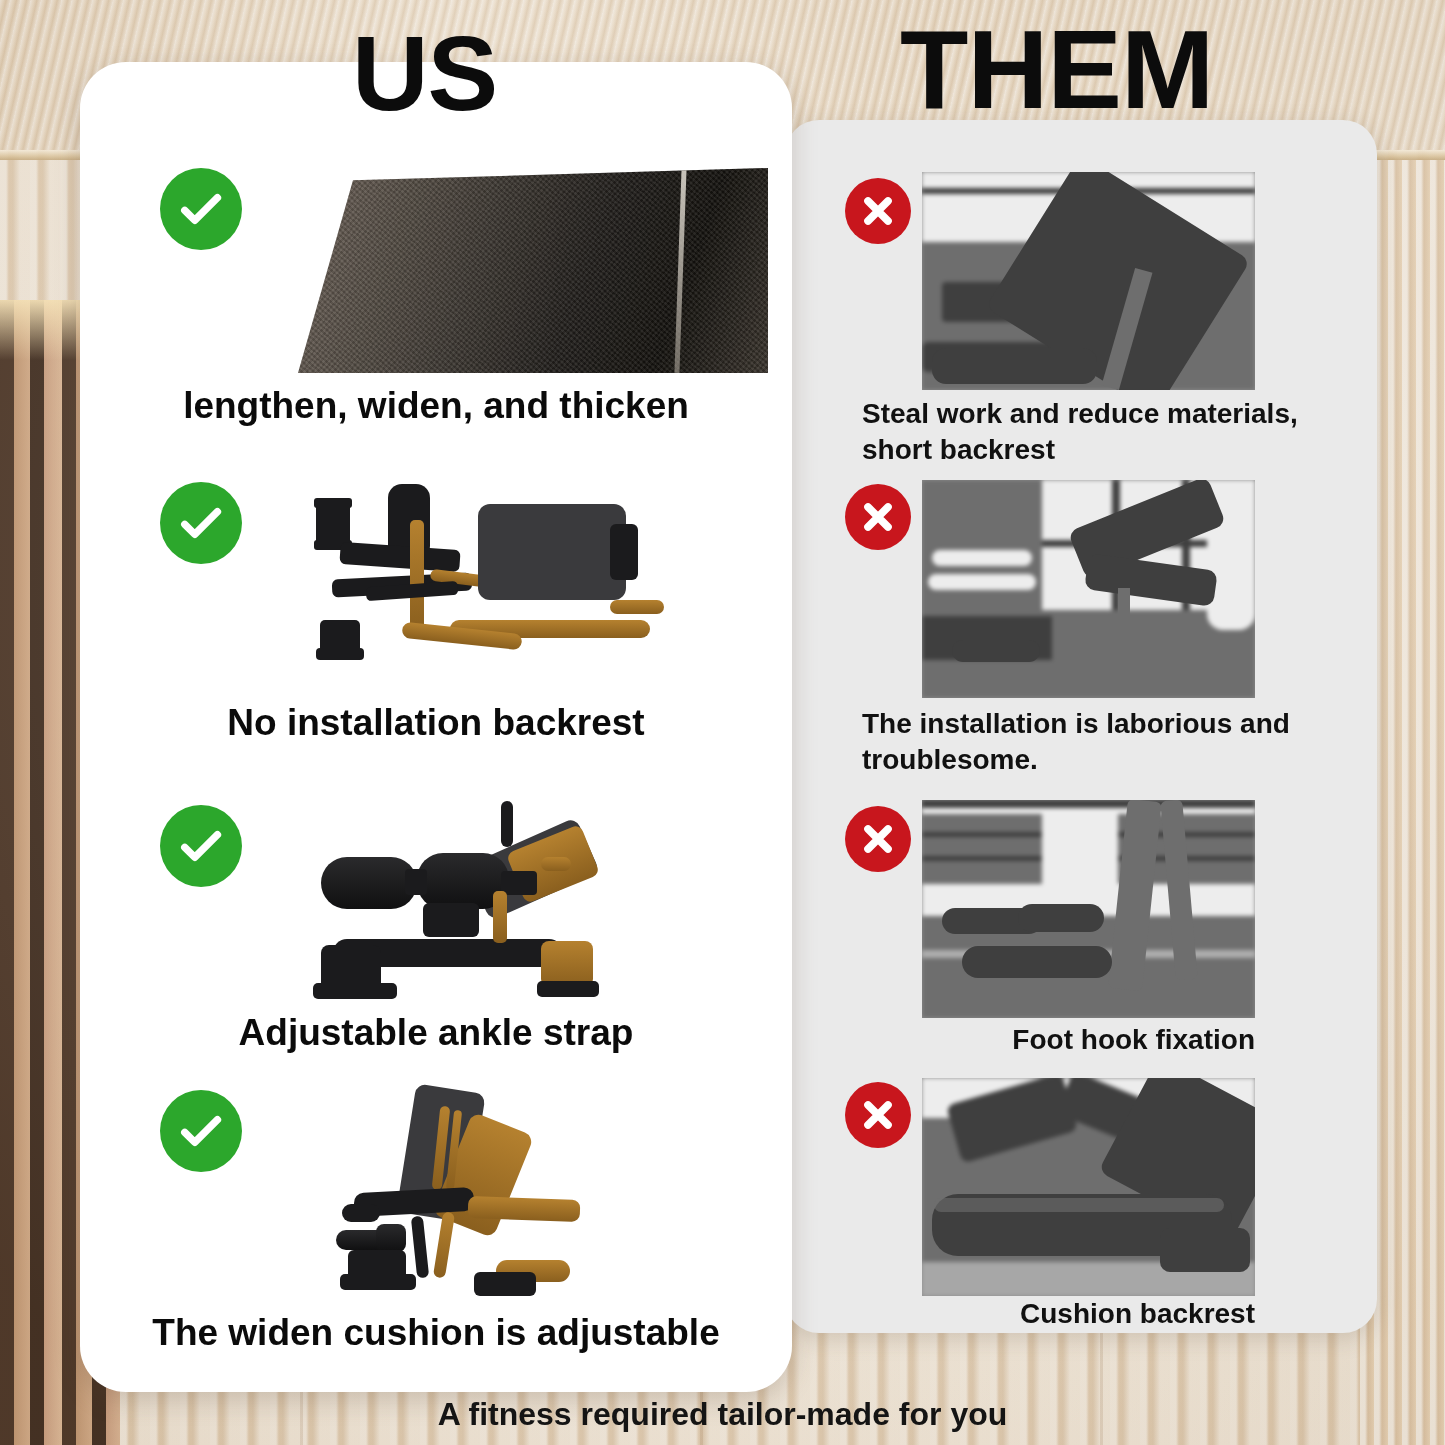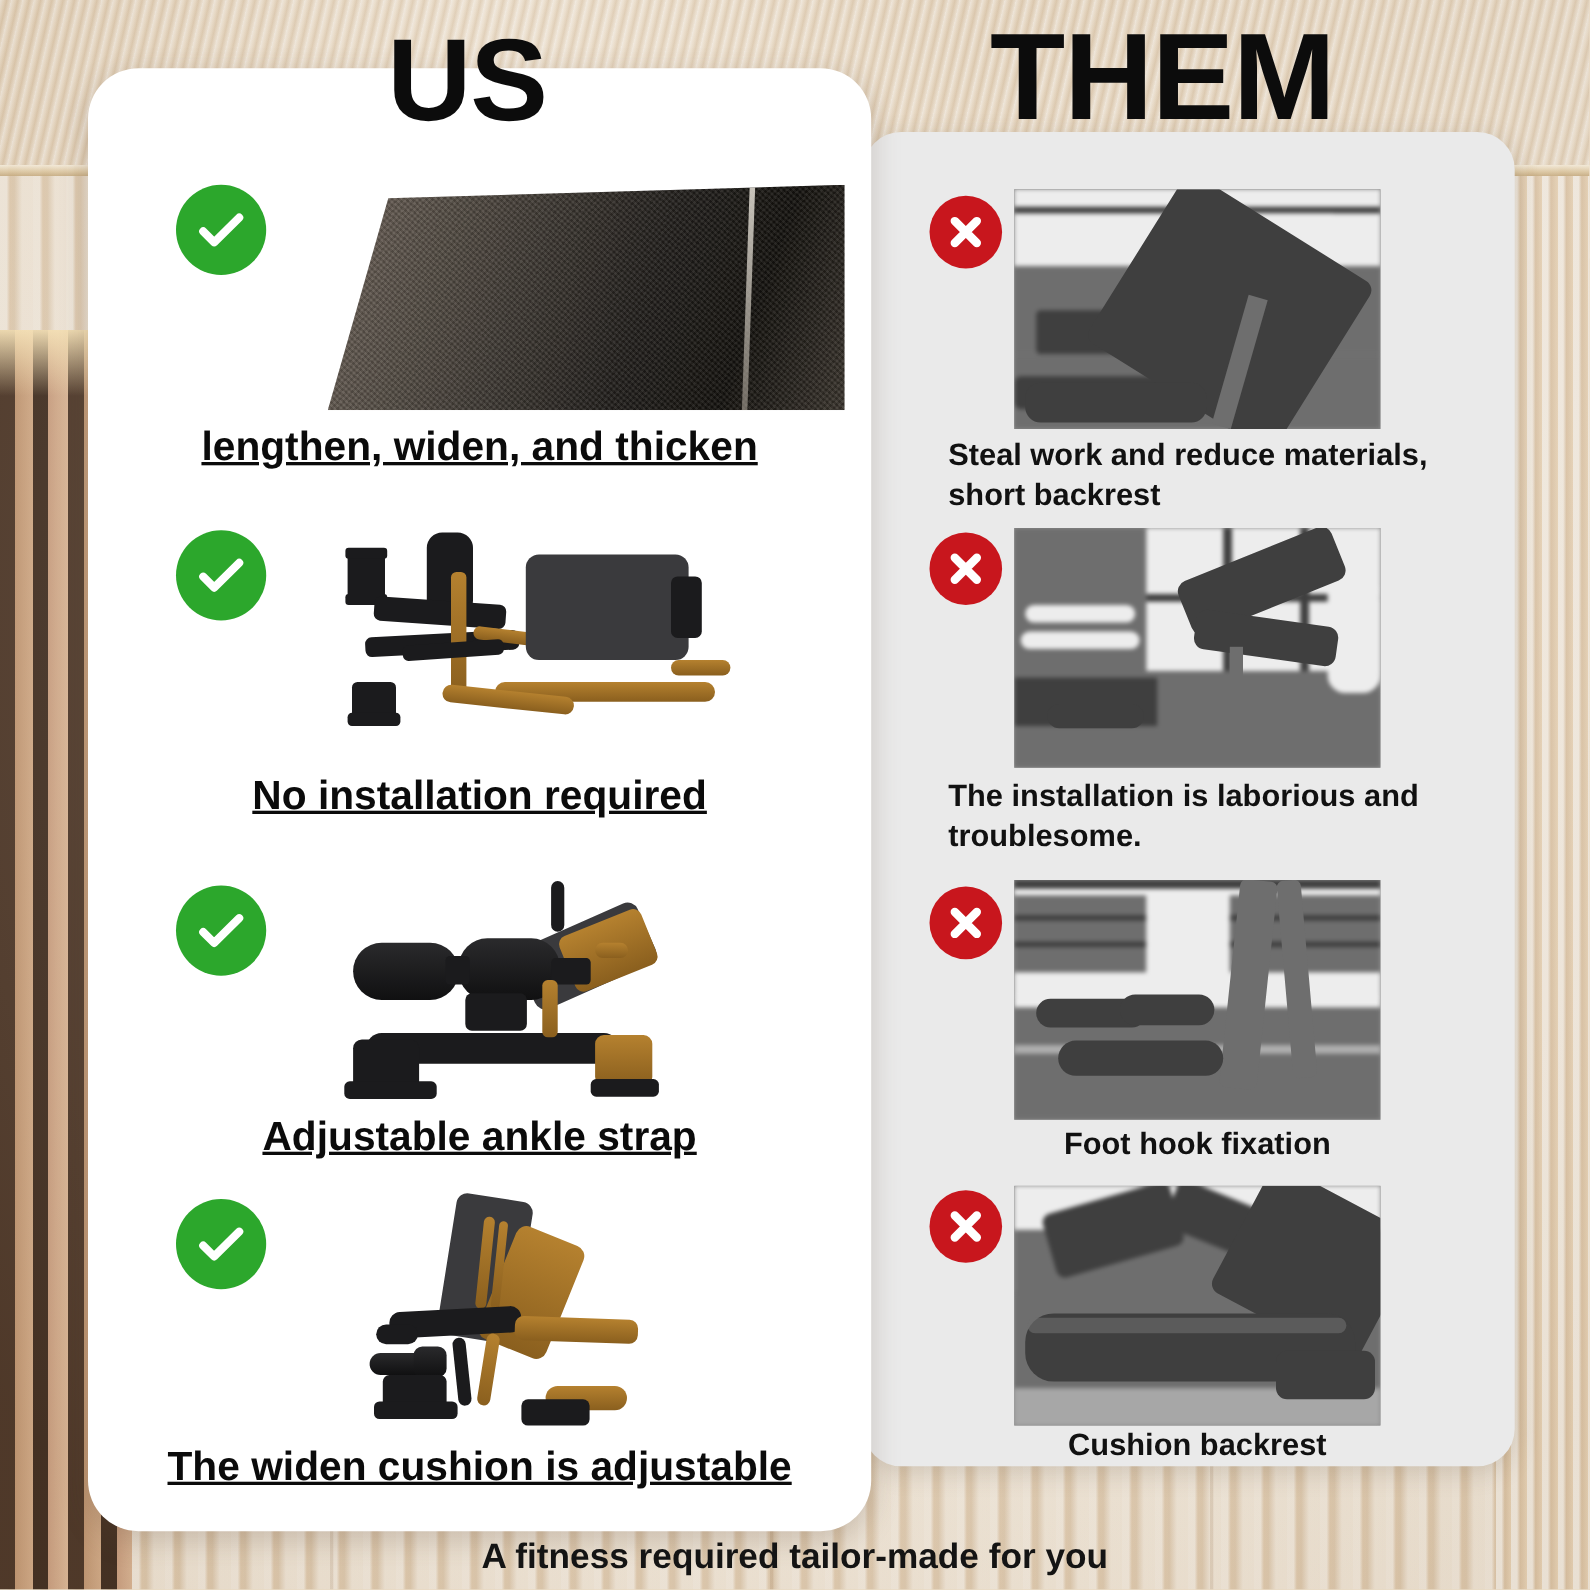--- a/index.html
+++ b/index.html
@@ -84,21 +84,21 @@
   #title-us{left:352px;top:20px;font-size:106px;}
   #title-them{left:900px;top:14px;font-size:112px;}
   .us-icon{
     position:absolute;width:82px;height:82px;border-radius:50%;
     background:#2ca72c;display:flex;align-items:center;justify-content:center;
   }
   .us-icon svg{width:52px;height:52px;display:block;}
   .us-img{position:absolute;overflow:hidden;}
   .us-cap{
     position:absolute;width:712px;text-align:center;
-    font-weight:bold;color:#0b0b0b;font-size:37px;line-height:1.15;text-decoration:underline;
+    font-weight:bold;color:#0b0b0b;font-size:37px;line-height:1.15;
   }
 
   
   .pad-leather{
     width:100%;height:100%;
     background:
       linear-gradient(95deg,rgba(255,255,255,.05),rgba(255,255,255,0) 60%),
       repeating-linear-gradient(41deg,rgba(255,255,255,.05) 0 2px,rgba(0,0,0,.10) 2px 4px),
       repeating-linear-gradient(131deg,rgba(255,255,255,.045) 0 2px,rgba(0,0,0,.09) 2px 4px),
       linear-gradient(110deg,#6f6257 0%,#4b443c 30%,#23201d 62%,#15130f 80%,#3b352e 100%);
@@ -122,21 +122,21 @@
     background:#c8161d;display:flex;align-items:center;justify-content:center;
   }
   .them-icon svg{width:40px;height:40px;display:block;}
   .them-img{
     position:absolute;overflow:hidden;background:#9a9a9a;
     filter:grayscale(100%);
   }
   .them-cap{
     position:absolute;font-weight:bold;color:#111;font-size:28px;line-height:1.3;
   }
-  .them-cap.center{text-align:center;}
+  .them-cap.center{text-align:right;}
   .them-cap.left{text-align:left;}
 
   
   .gym{position:relative;width:100%;height:100%;overflow:hidden;background:#8e8e8e;}
   .gd{position:absolute;background:#3f3f3f;}
   .gm{position:absolute;background:#6e6e6e;}
   .gl{position:absolute;background:#ededed;}
   .blurlayer{position:absolute;inset:0;filter:blur(2px);}
 
   
@@ -197,21 +197,21 @@
     <div class="bgrey" style="left:168px;top:24px;width:148px;height:96px;border-radius:12px"></div>
     <div class="bk" style="left:300px;top:44px;width:28px;height:56px;border-radius:6px"></div>
     <div class="bz" style="left:140px;top:140px;width:200px;height:18px;border-radius:9px"></div>
     <div class="bz" style="left:92px;top:148px;width:120px;height:16px;border-radius:8px;transform:rotate(6deg)"></div>
     <div class="bk" style="left:10px;top:140px;width:40px;height:34px;border-radius:5px"></div>
     <div class="bk" style="left:6px;top:168px;width:48px;height:12px;border-radius:4px"></div>
     <div class="bz" style="left:300px;top:120px;width:54px;height:14px;border-radius:7px"></div>
     <div class="bk" style="left:56px;top:104px;width:92px;height:14px;border-radius:5px;transform:rotate(-4deg)"></div>
   </div>
 </div>
-<div class="us-cap" style="left:80px;top:702px">No installation required</div>
+<div class="us-cap" style="left:80px;top:702px">No installation backrest</div>
 
 <div class="us-icon" style="left:160px;top:805px">
   <svg viewBox="0 0 24 24" aria-hidden="true">
       <path d="M4.5 12.6l4.6 4.6L19.6 6.8" fill="none" stroke="#ffffff" stroke-width="3.4" stroke-linecap="round" stroke-linejoin="round"></path>
     </svg>
 </div>
 <div class="us-img" style="left:305px;top:795px;width:345px;height:215px">
   <div class="bench">
     <div class="bk" style="left:196px;top:6px;width:12px;height:46px"></div>
     <div class="bgrey" style="left:168px;top:44px;width:120px;height:60px;border-radius:10px;transform:rotate(-24deg)"></div>

